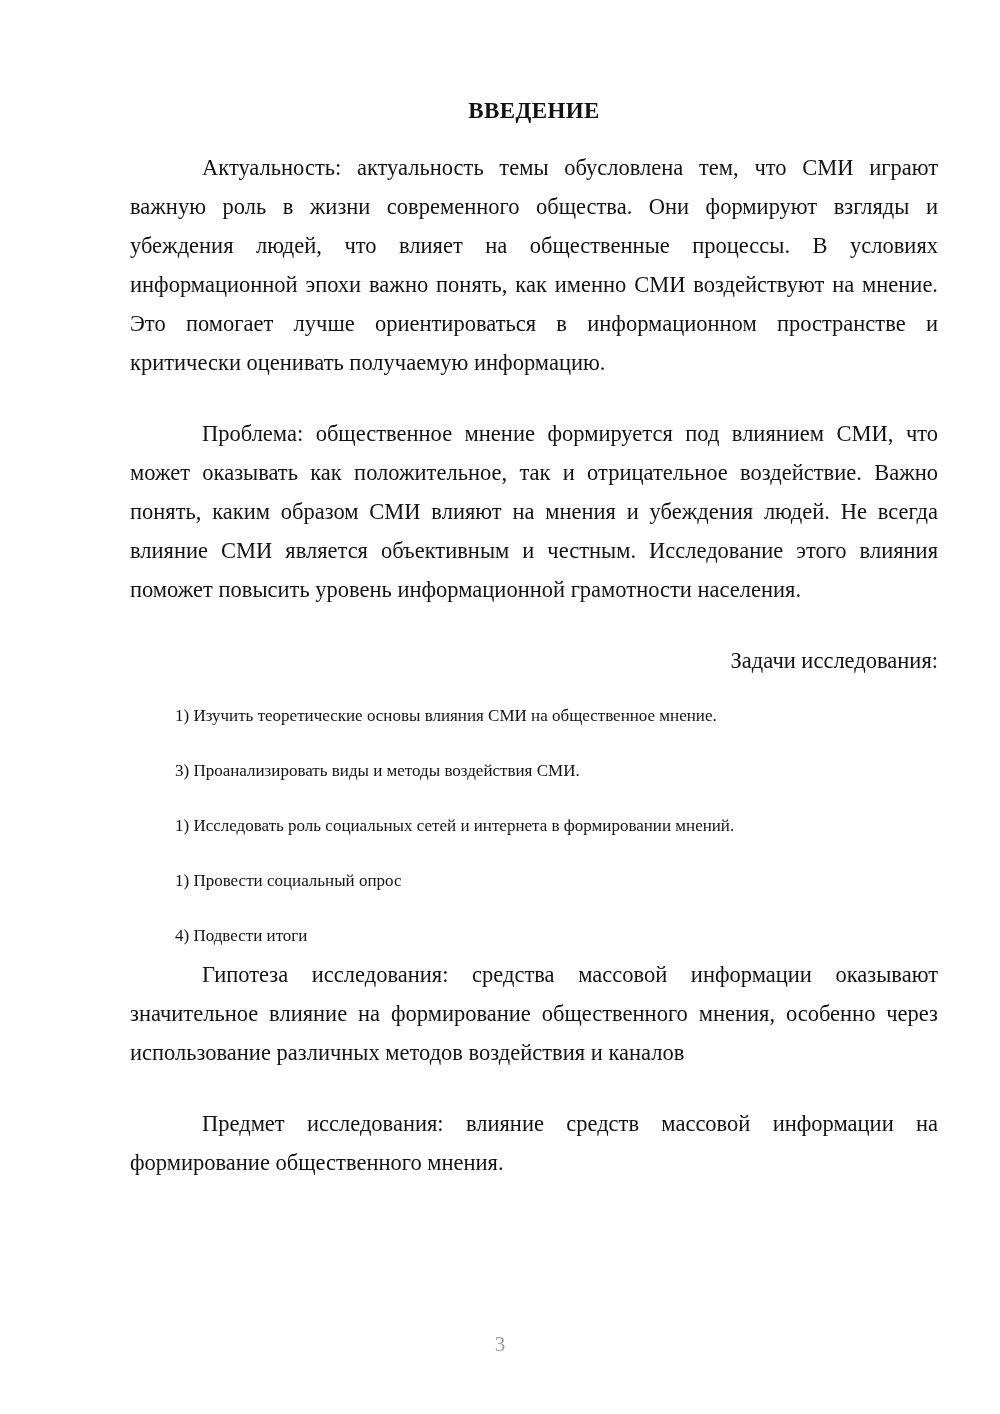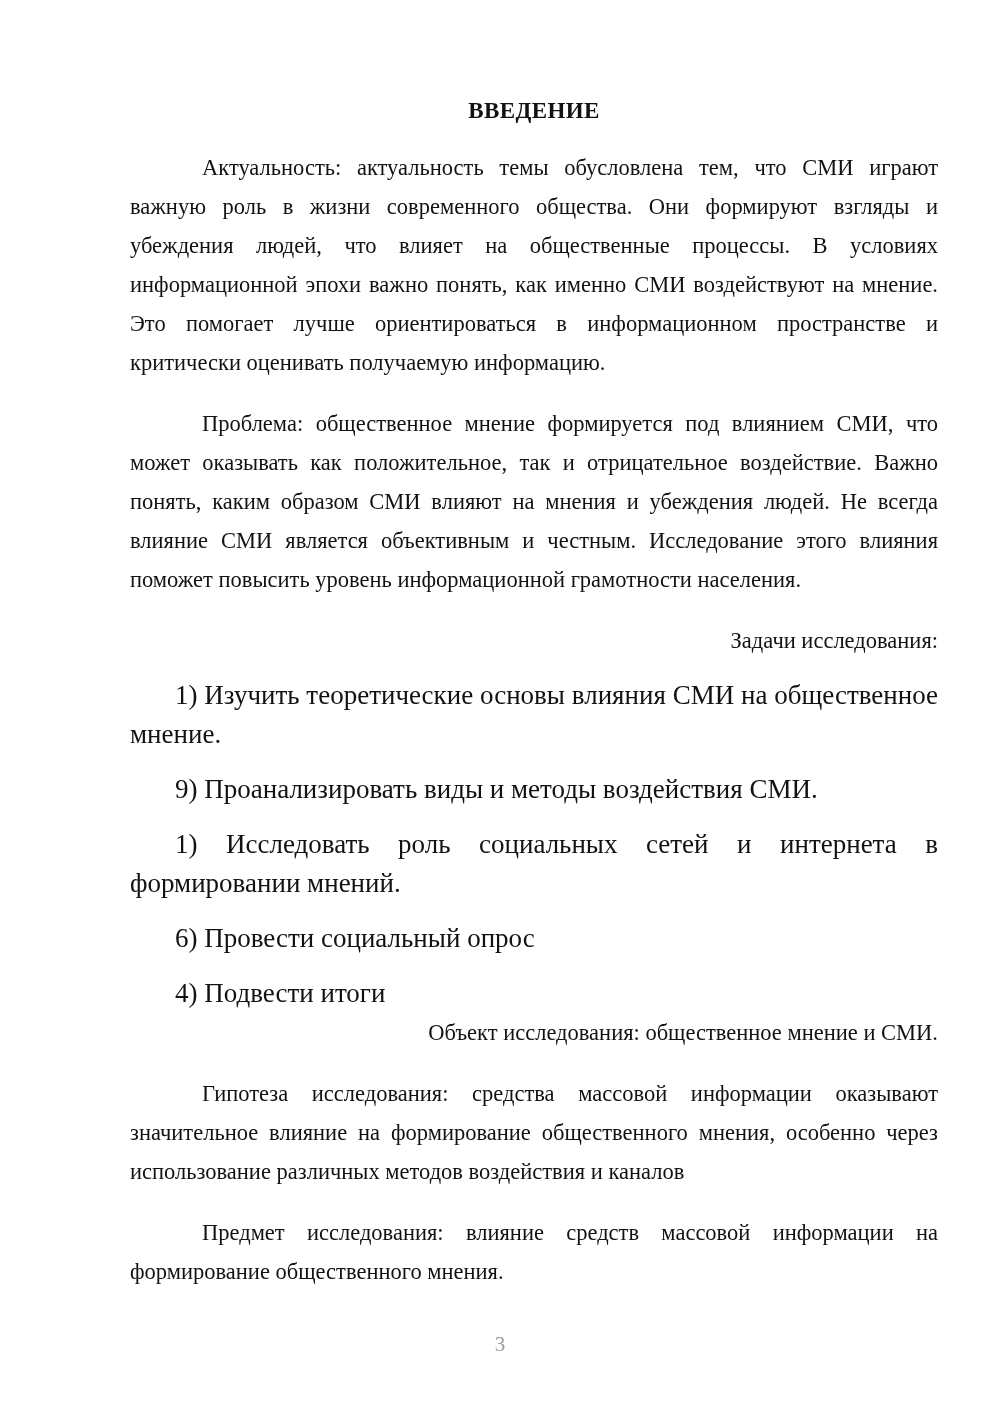--- a/index.html
+++ b/index.html
@@ -50,31 +50,31 @@
     margin: 0;
     text-indent: 72px;
     hyphens: none;
   }
 
   .para.first-para {
     margin-top: 22px;
   }
 
   .para + .para {
-    margin-top: 22px;
+    margin-top: 32px;
   }
 
   
   .para.lead-in {
     text-align: right;
   }
 
   
   .list-item {
-    font-size: 27px;
+    font-size: 17px;
     line-height: 39px;
     text-align: justify;
     text-justify: inter-word;
     margin: 0;
     margin-top: 16px;
     text-indent: 45px;
   }
 
   
   .list-item.short {
@@ -102,29 +102,28 @@
 
     <p class="para first-para">Актуальность: актуальность темы обусловлена тем, что СМИ играют важную роль в жизни современного общества. Они формируют взгляды и убеждения людей, что влияет на общественные процессы. В условиях информационной эпохи важно понять, как именно СМИ воздействуют на мнение. Это помогает лучше ориентироваться в информационном пространстве и критически оценивать получаемую информацию.</p>
 
     <p class="para">Проблема: общественное мнение формируется под влиянием СМИ, что может оказывать как положительное, так и отрицательное воздействие. Важно понять, каким образом СМИ влияют на мнения и убеждения людей. Не всегда влияние СМИ является объективным и честным. Исследование этого влияния поможет повысить уровень информационной грамотности населения.</p>
 
 
     <p class="para lead-in">Задачи исследования:</p>
 
     <p class="list-item">1)  Изучить теоретические основы влияния СМИ на общественное мнение.</p>
 
-    <p class="list-item short">9) Проанализировать виды и методы воздействия СМИ.</p>
+    <p class="list-item short">3) Проанализировать виды и методы воздействия СМИ.</p>
 
     <p class="list-item">1) Исследовать роль социальных сетей и интернета в формировании мнений.</p>
 
-    <p class="list-item short">6) Провести социальный опрос</p>
+    <p class="list-item short">1) Провести социальный опрос</p>
 
     <p class="list-item short">4) Подвести итоги</p>
 
-    <p class="para lead-in">Объект исследования: общественное мнение и СМИ.</p>
 
     <p class="para">Гипотеза исследования: средства массовой информации оказывают значительное влияние на формирование общественного мнения, особенно через использование различных методов воздействия и каналов</p>
 
     <p class="para">Предмет исследования: влияние средств массовой информации на формирование общественного мнения.</p>
 
   </div>
 
   <div class="page-number">3</div>
 </div>
 

